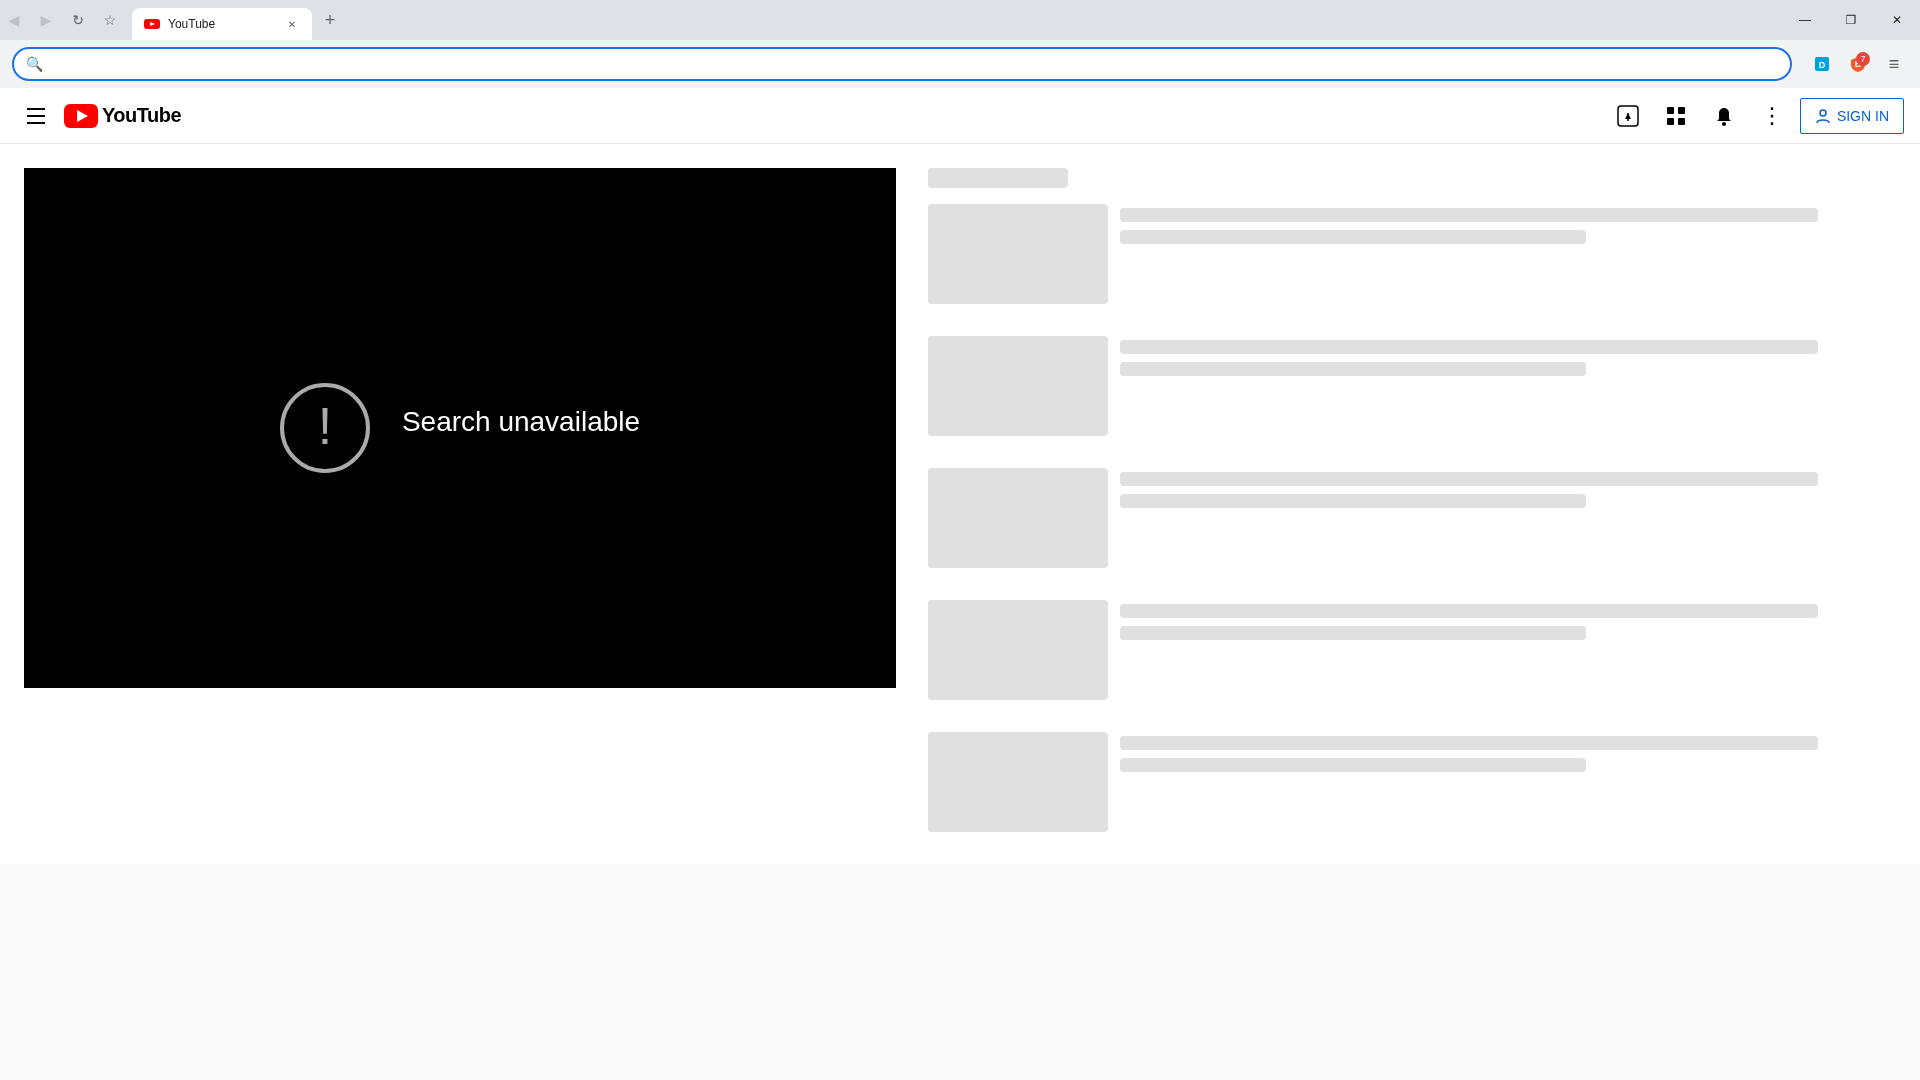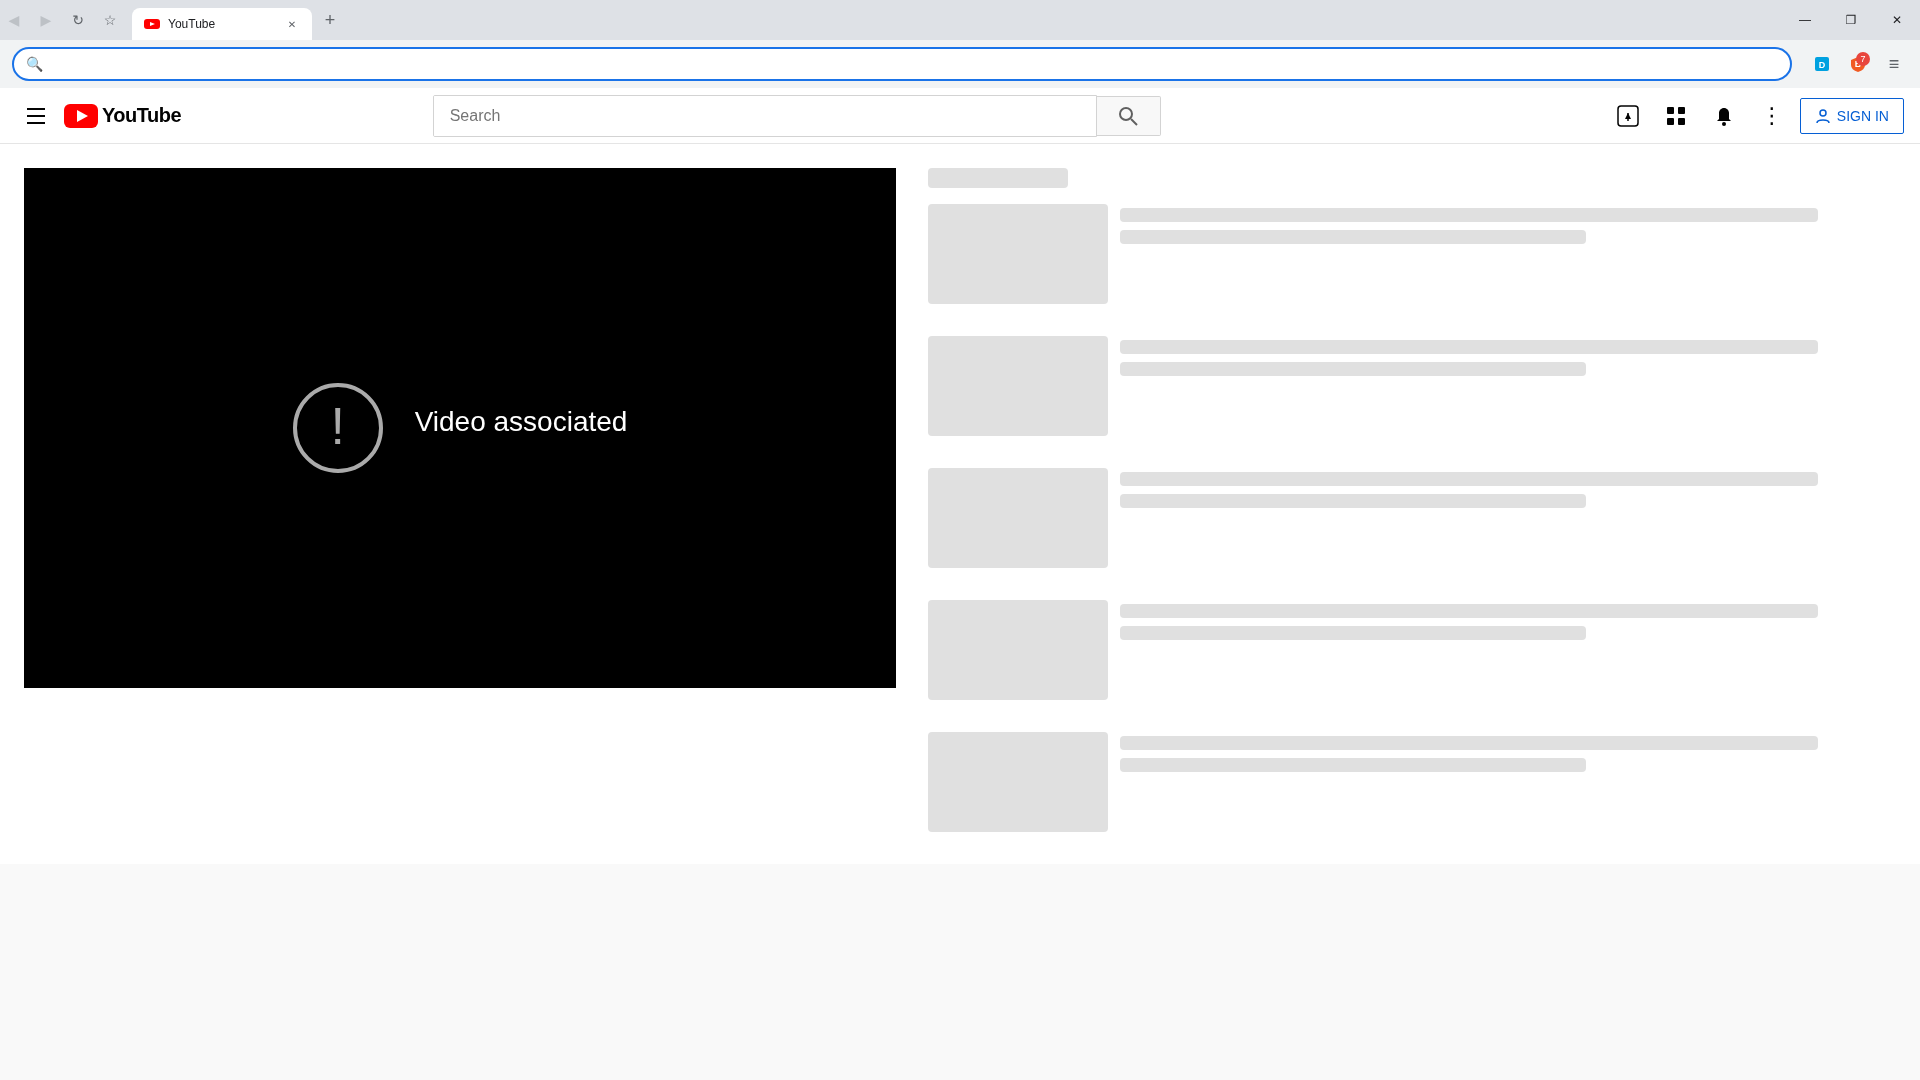--- a/index.html
+++ b/index.html
@@ -504,31 +504,20 @@
     </button>
 
     <a class="yt-logo" href="#">
       <svg class="yt-logo-icon" viewBox="0 0 34 24">
         <rect x="0" y="0" width="34" height="24" rx="6" fill="#FF0000"></rect>
         <polygon points="13,6 13,18 24,12" fill="white"></polygon>
       </svg>
       <span class="yt-logo-text">YouTube</span>
     </a>
 
-    <div class="yt-search-bar">
-      <div class="yt-search-input-wrapper">
-        <input class="yt-search-input" type="text" placeholder="Search" style="">
-      </div>
-      <button class="yt-search-btn">
-        <svg width="20" height="20" viewBox="0 0 20 20">
-          <circle cx="8" cy="8" r="6" fill="none" stroke="#606060" stroke-width="2"></circle>
-          <line x1="13" y1="13" x2="19" y2="19" stroke="#606060" stroke-width="2"></line>
-        </svg>
-      </button>
-    </div>
 
     <div class="yt-header-right">
       <button class="yt-icon-btn">
         <svg width="22" height="22" viewBox="0 0 22 22">
           <rect x="1" y="1" width="20" height="20" rx="3" fill="none" stroke="#030303" stroke-width="1.5"></rect>
           <polygon points="8,14 14,14 11,8" fill="#030303"></polygon>
           <line x1="11" y1="8" x2="11" y2="16" stroke="#030303" stroke-width="1.5"></line>
         </svg>
       </button>
       <button class="yt-icon-btn">
@@ -558,21 +547,21 @@
 
   <div class="yt-main">
 
     <div class="yt-video-section">
       <div class="video-player">
         <div class="video-unavailable-content">
           <div class="unavailable-icon">
             <span class="unavailable-exclamation">!</span>
           </div>
           <div class="unavailable-text">
-            <h2>Video associated</h2>
+            <h2>Search unavailable</h2>
           </div>
         </div>
       </div>
     </div>
 
     <div class="yt-sidebar">
       <div class="sidebar-header-skeleton"></div>
 
       <div class="sidebar-item">
         <div class="sidebar-thumbnail-skeleton"></div>

